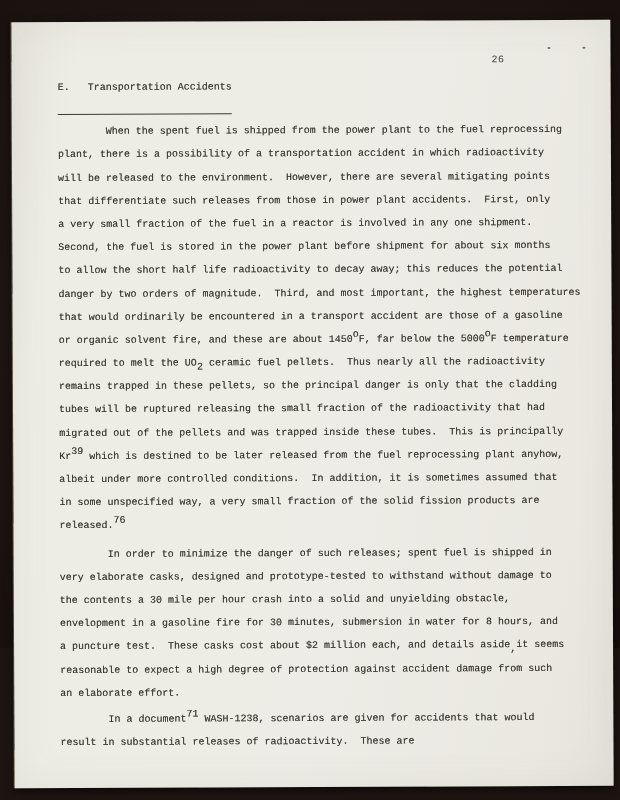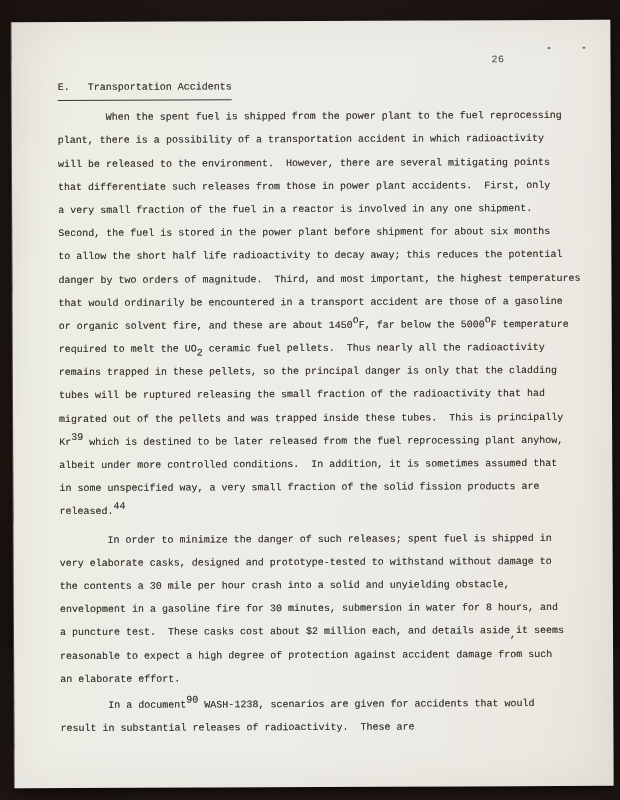--- a/index.html
+++ b/index.html
@@ -57,21 +57,21 @@
     font-size: 10px;
     line-height: 23.2px;
     text-shadow: 0 0 0.5px rgba(55, 52, 46, 0.55);
   }
   .heading {
     white-space: pre;
   }
   .heading .hd-text {
     display: inline-block;
     border-bottom: 1px solid #3b3833;
-    padding-bottom: 1px;
+    padding-bottom: 15px;
     line-height: 22.2px;
   }
   .para { margin: 0; }
   #paragraphs .para:first-child { margin-top: 5px; }
   #paragraphs .para:nth-child(2) { margin-top: 5px; }
   #paragraphs .para:nth-child(3) { margin-top: 3px; }
   .line {
     white-space: pre;
     height: 23.2px;
   }
@@ -110,31 +110,31 @@
             <div class="line">danger by two orders of magnitude.  Third, and most important, the highest temperatures</div>
             <div class="line">that would ordinarily be encountered in a transport accident are those of a gasoline</div>
             <div class="line">or organic solvent fire, and these are about 1450<span class="sup">o</span>F, far below the 5000<span class="sup">o</span>F temperature</div>
             <div class="line">required to melt the UO<span class="sub">2</span> ceramic fuel pellets.  Thus nearly all the radioactivity</div>
             <div class="line">remains trapped in these pellets, so the principal danger is only that the cladding</div>
             <div class="line">tubes will be ruptured releasing the small fraction of the radioactivity that had</div>
             <div class="line">migrated out of the pellets and was trapped inside these tubes.  This is principally</div>
             <div class="line">Kr<span class="sup">39</span> which is destined to be later released from the fuel reprocessing plant anyhow,</div>
             <div class="line">albeit under more controlled conditions.  In addition, it is sometimes assumed that</div>
             <div class="line">in some unspecified way, a very small fraction of the solid fission products are</div>
-            <div class="line">released.<span class="sup">44</span></div>
+            <div class="line">released.<span class="sup">76</span></div>
           </div>
           <div class="para">
             <div class="line">        In order to minimize the danger of such releases; spent fuel is shipped in</div>
             <div class="line">very elaborate casks, designed and prototype-tested to withstand without damage to</div>
             <div class="line">the contents a 30 mile per hour crash into a solid and unyielding obstacle,</div>
             <div class="line">envelopment in a gasoline fire for 30 minutes, submersion in water for 8 hours, and</div>
             <div class="line">a puncture test.  These casks cost about $2 million each, and details aside<span class="drop">,</span>it seems</div>
             <div class="line">reasonable to expect a high degree of protection against accident damage from such</div>
             <div class="line">an elaborate effort.</div>
           </div>
           <div class="para">
-            <div class="line">        In a document<span class="sup">90</span> WASH-1238, scenarios are given for accidents that would</div>
+            <div class="line">        In a document<span class="sup">71</span> WASH-1238, scenarios are given for accidents that would</div>
             <div class="line">result in substantial releases of radioactivity.  These are</div>
           </div>
         </div>
     </div>
   </div>
 </div>
 
 </body></html>

